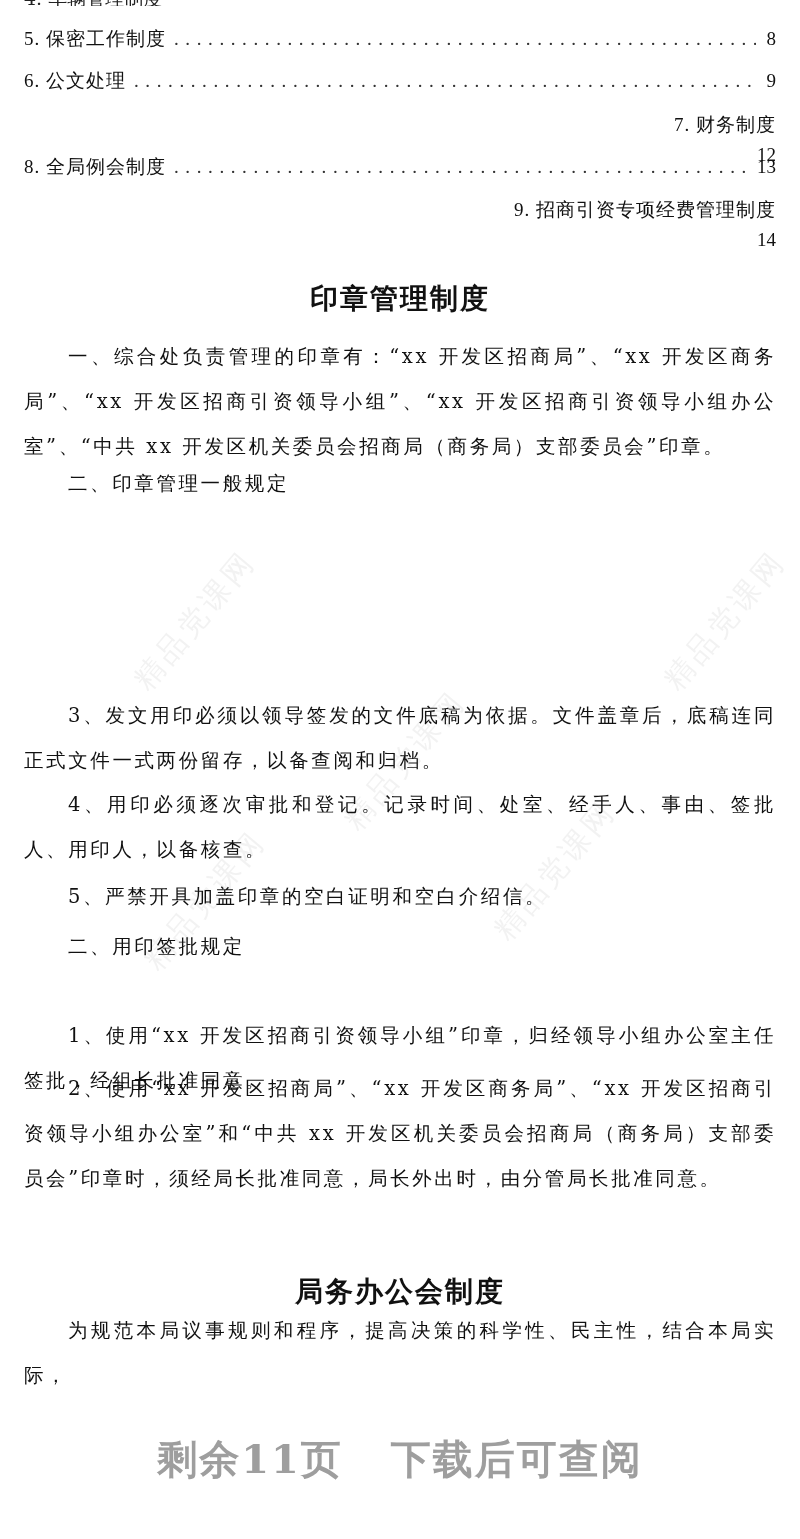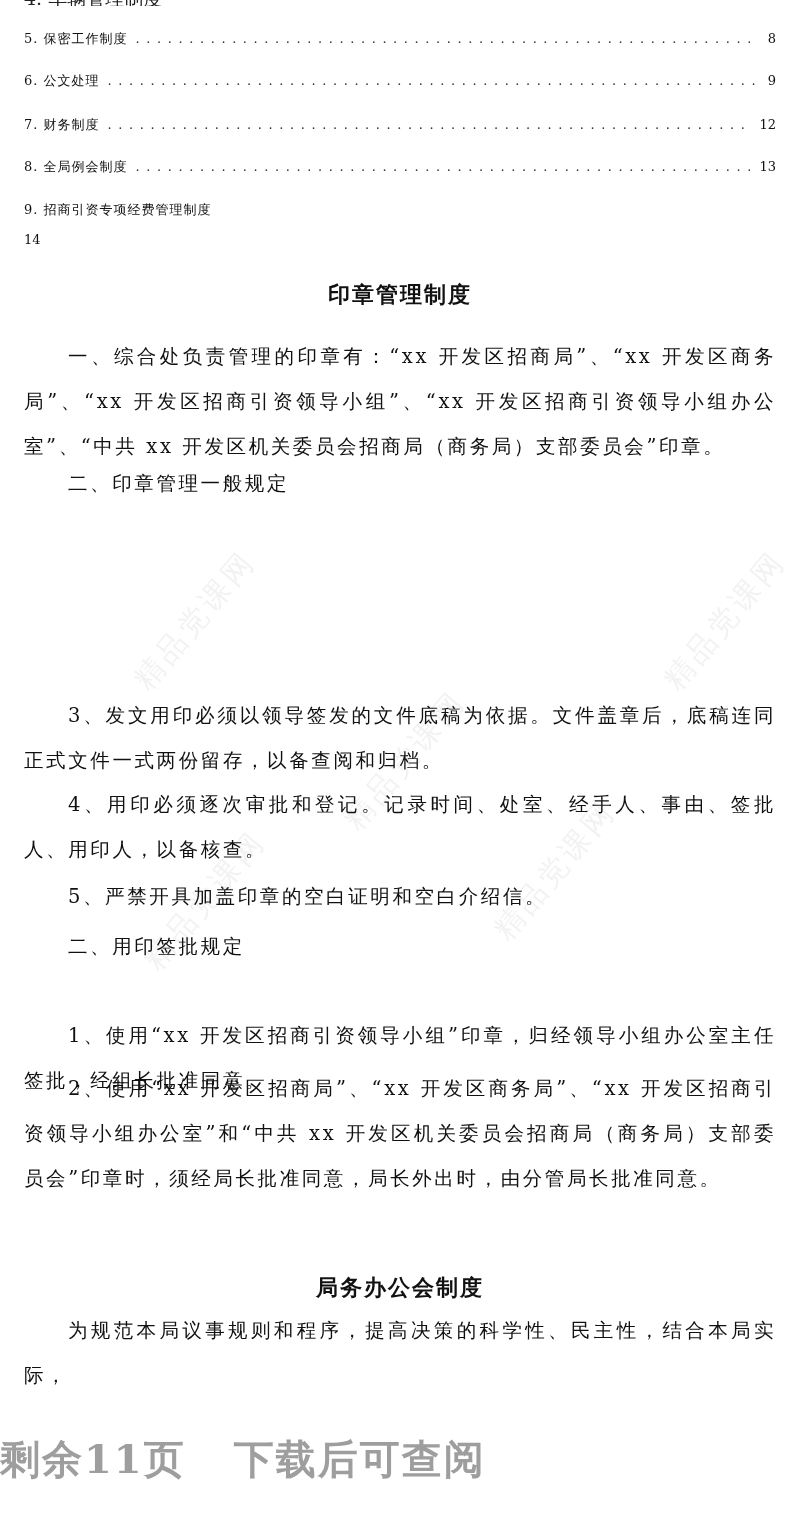--- a/index.html
+++ b/index.html
@@ -10,57 +10,57 @@
   }
   .page { position: absolute; left: 0; top: 0; width: 800px; height: 1539px; }
 
   
   .toc-partial {
     position: absolute; left: 24px; right: 24px; top: -14px; height: 20px;
     font-size: 19px; overflow: hidden; color: #222;
   }
   .toc-row {
     position: absolute; left: 24px; right: 24px; height: 30px;
-    display: flex; align-items: flex-start; font-size: 13px; line-height: 30px;
+    display: flex; align-items: flex-end; font-size: 19px; line-height: 30px; font-family: Liberation Serif, serif;
   }
   .toc-label { white-space: nowrap; letter-spacing: 1px; }
   .toc-dots {
     flex: 1; margin: 0 8px; overflow: hidden; white-space: nowrap;
     letter-spacing: 6.6px; color: #333;
   }
   .toc-dots::before {
     content: "..............................................................................................";
   }
   .toc-page { white-space: nowrap; min-width: 12px; text-align: right; }
 
   
   .section-title {
     position: absolute; left: 0; right: 0; text-align: center;
-    font-size: 22px; font-weight: bold; letter-spacing: 2px;
+    font-size: 28px; font-weight: bold; letter-spacing: 2px;
     font-family: "DejaVu Sans", "Liberation Sans", sans-serif;
   }
 
   
   .para {
     position: absolute; left: 24px; width: 752px;
     font-size: 19.5px; line-height: 45px; letter-spacing: 2.6px;
     text-align: justify;
   }
   .para.indent { text-indent: 44px; }
 
   
   .watermark {
     position: absolute; font-size: 30px; color: rgba(160,160,160,0.14);
     transform: rotate(-50deg); white-space: nowrap; pointer-events: none;
     font-family: "DejaVu Sans", sans-serif; letter-spacing: 4px;
   }
 
   
   .remain-banner {
-    position: absolute; left: 0; right: 0; top: 1432px; 
+    position: absolute; left: 0; right: 0; top: 1432px; text-align: center;
     font-size: 40px; font-weight: bold; color: #9e9e9e; letter-spacing: 2px;
     font-family: "DejaVu Serif", "Liberation Serif", serif;
   }
   .remain-banner span { display: inline-block; }
   .remain-banner .gap { width: 48px; }
 </style>
 </head>
 <body>
 
 <div class="page">
@@ -78,21 +78,21 @@
   <div class="toc-row" style="top:24px;">
     <span class="toc-label">5. 保密工作制度</span>
     <span class="toc-dots"></span>
     <span class="toc-page">8</span>
   </div>
   <div class="toc-row" style="top:66px;">
     <span class="toc-label">6. 公文处理</span>
     <span class="toc-dots"></span>
     <span class="toc-page">9</span>
   </div>
-  <div class="toc-row" style="top:110px;">
+  <div class="toc-row" style="top:110px;flex-direction:column;">
     <span class="toc-label">7. 财务制度</span>
     <span class="toc-dots"></span>
     <span class="toc-page">12</span>
   </div>
   <div class="toc-row" style="top:152px;">
     <span class="toc-label">8. 全局例会制度</span>
     <span class="toc-dots"></span>
     <span class="toc-page">13</span>
   </div>
   <div class="toc-row" style="top:195px;flex-direction:column;">

